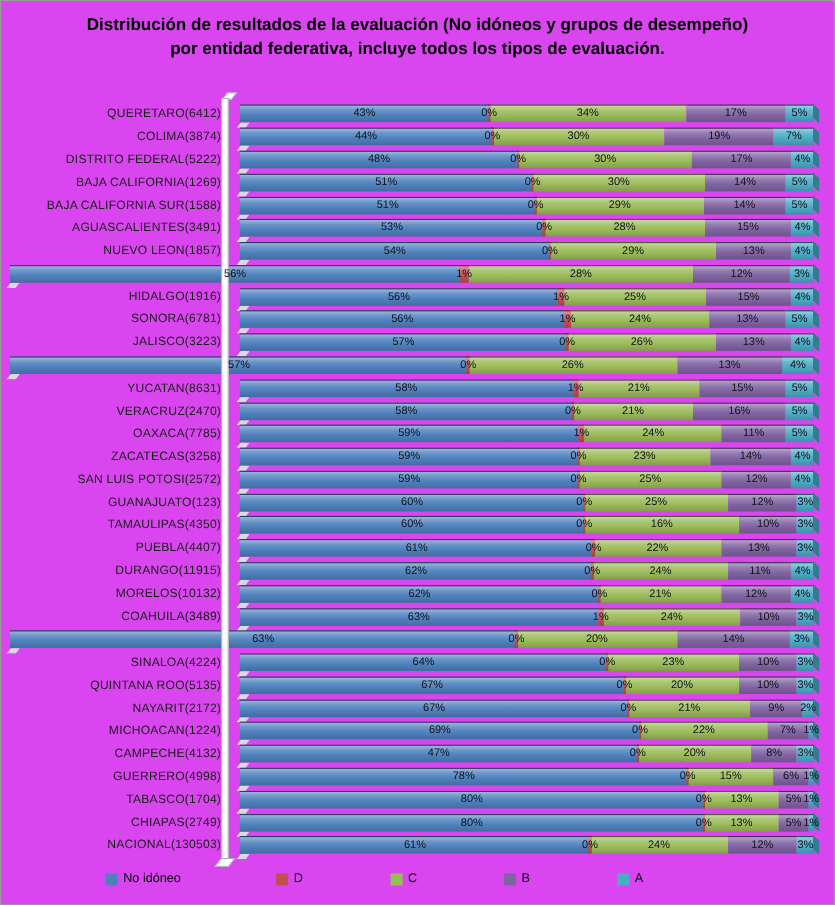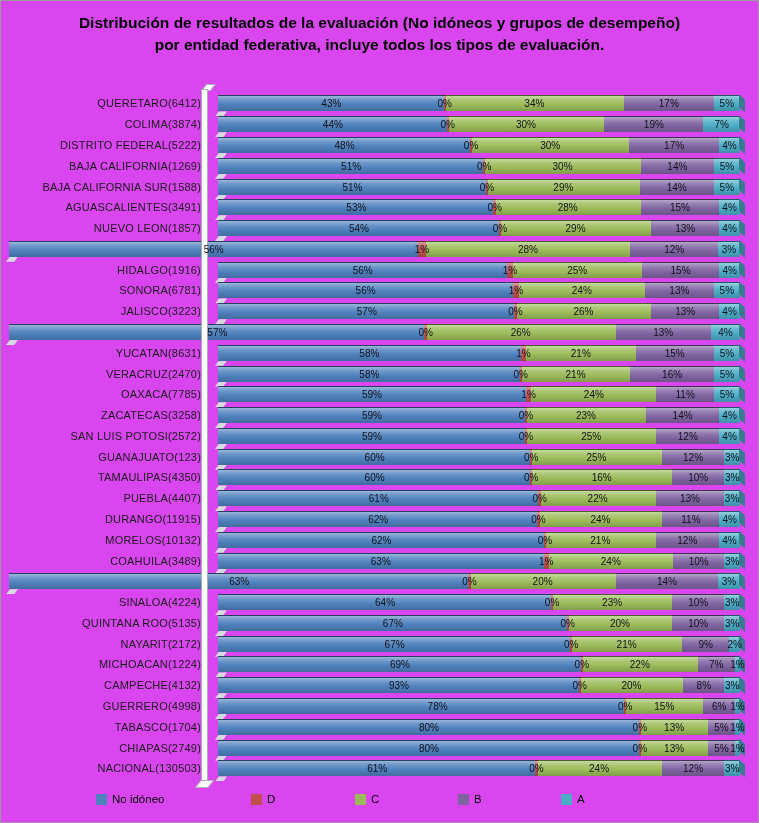--- a/index.html
+++ b/index.html
@@ -536,38 +536,38 @@
             <div class="seg" style="left: 98.9899%; width: 1.0101%; background: linear-gradient(rgb(151, 207, 222) 0%, rgb(104, 185, 207) 28%, rgb(75, 172, 198) 58%, rgb(63, 144, 166) 100%); border-top: 1px solid rgb(38, 86, 99);"></div>
             <span class="seg-label" style="left: 99.4949%;">1%</span>
             <div class="cap" style="background: rgb(54, 124, 143);"></div>
           </div>
         </div>
         <div class="row">
           <div class="cat">CAMPECHE(4132)</div>
           <div class="track">
             <div class="depth"></div>
             <div class="seg" style="left: 0%; width: 69.3069%; background: linear-gradient(rgb(153, 182, 217) 0%, rgb(107, 149, 200) 28%, rgb(79, 129, 189) 58%, rgb(66, 108, 159) 100%); border-top: 1px solid rgb(40, 65, 95);"></div>
-            <span class="seg-label" style="left: 34.6535%;">93%</span>
+            <span class="seg-label" style="left: 34.6535%;">47%</span>
             <div class="seg" style="z-index: 3; left: 69.0819%; width: 0.45%; background: linear-gradient(rgb(218, 154, 152) 0%, rgb(202, 108, 105) 28%, rgb(192, 80, 77) 58%, rgb(161, 67, 65) 100%); border-top: 1px solid rgb(96, 40, 39);"></div>
             <span class="seg-label" style="left: 69.3069%;">0%</span>
             <div class="seg" style="left: 69.3069%; width: 19.802%; background: linear-gradient(rgb(197, 216, 159) 0%, rgb(171, 198, 116) 28%, rgb(155, 187, 89) 58%, rgb(130, 157, 75) 100%); border-top: 1px solid rgb(78, 94, 45);"></div>
             <span class="seg-label" style="left: 79.2079%;">20%</span>
             <div class="seg" style="left: 89.1089%; width: 7.92079%; background: linear-gradient(rgb(181, 165, 201) 0%, rgb(148, 125, 177) 28%, rgb(128, 100, 162) 58%, rgb(108, 84, 136) 100%); border-top: 1px solid rgb(64, 50, 81);"></div>
             <span class="seg-label" style="left: 93.0693%;">8%</span>
             <div class="seg" style="left: 97.0297%; width: 2.9703%; background: linear-gradient(rgb(151, 207, 222) 0%, rgb(104, 185, 207) 28%, rgb(75, 172, 198) 58%, rgb(63, 144, 166) 100%); border-top: 1px solid rgb(38, 86, 99);"></div>
             <span class="seg-label" style="left: 98.5149%;">3%</span>
             <div class="cap" style="background: rgb(54, 124, 143);"></div>
           </div>
         </div>
         <div class="row">
           <div class="cat">GUERRERO(4998)</div>
           <div class="track">
             <div class="depth"></div>
             <div class="seg" style="left: 0%; width: 78%; background: linear-gradient(rgb(153, 182, 217) 0%, rgb(107, 149, 200) 28%, rgb(79, 129, 189) 58%, rgb(66, 108, 159) 100%); border-top: 1px solid rgb(40, 65, 95);"></div>
-            <span class="seg-label" style="left: 39%; margin-left: 16px;">78%</span>
+            <span class="seg-label" style="left: 39%;">78%</span>
             <div class="seg" style="z-index: 3; left: 77.775%; width: 0.45%; background: linear-gradient(rgb(218, 154, 152) 0%, rgb(202, 108, 105) 28%, rgb(192, 80, 77) 58%, rgb(161, 67, 65) 100%); border-top: 1px solid rgb(96, 40, 39);"></div>
             <span class="seg-label" style="left: 78%;">0%</span>
             <div class="seg" style="left: 78%; width: 15%; background: linear-gradient(rgb(197, 216, 159) 0%, rgb(171, 198, 116) 28%, rgb(155, 187, 89) 58%, rgb(130, 157, 75) 100%); border-top: 1px solid rgb(78, 94, 45);"></div>
             <span class="seg-label" style="left: 85.5%;">15%</span>
             <div class="seg" style="left: 93%; width: 6%; background: linear-gradient(rgb(181, 165, 201) 0%, rgb(148, 125, 177) 28%, rgb(128, 100, 162) 58%, rgb(108, 84, 136) 100%); border-top: 1px solid rgb(64, 50, 81);"></div>
             <span class="seg-label" style="left: 96%;">6%</span>
             <div class="seg" style="left: 99%; width: 1%; background: linear-gradient(rgb(151, 207, 222) 0%, rgb(104, 185, 207) 28%, rgb(75, 172, 198) 58%, rgb(63, 144, 166) 100%); border-top: 1px solid rgb(38, 86, 99);"></div>
             <span class="seg-label" style="left: 99.5%;">1%</span>
             <div class="cap" style="background: rgb(54, 124, 143);"></div>
           </div>

